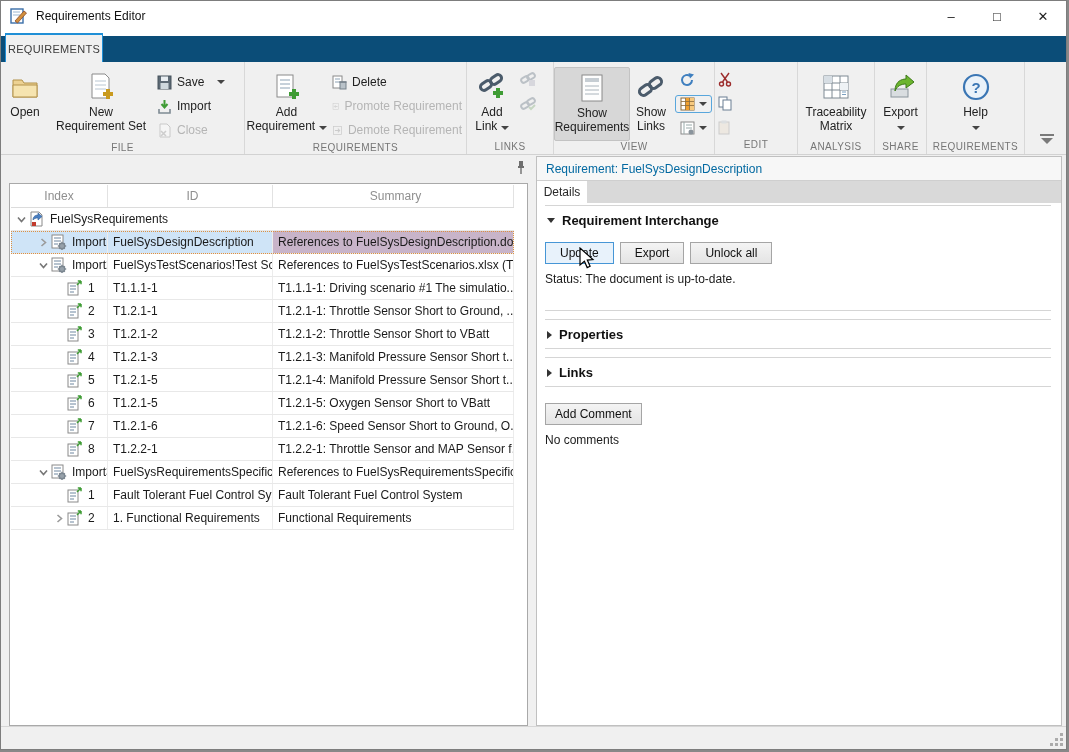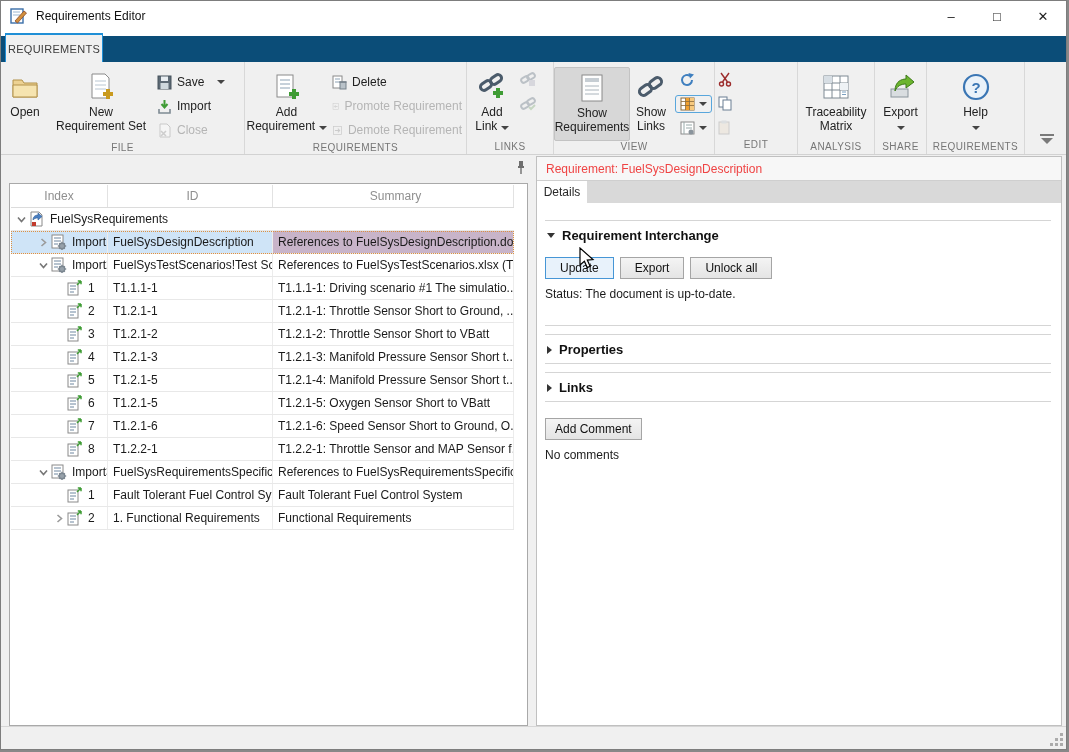--- a/index.html
+++ b/index.html
@@ -55,27 +55,27 @@
   .c-index { width:97px; } .c-id { width:165px; padding-left:5px; } .c-sum { width:241px; padding-left:5px; }
   .rootcell { width:503px; display:flex; align-items:center; }
   .trow.selected { outline:1px dotted #dd9041; outline-offset:-1px; }
   .trow.selected .c-index, .trow.selected .c-id { background:#cfe4f7; }
   .trow.selected .c-sum { background:#c8b4c9; }
   .chev { width:14px; display:flex; align-items:center; justify-content:center; flex:none; }
   .ricon { width:17px; height:16px; flex:none; margin-right:5px; }
   .sp-root { width:3px; flex:none; } .sp-import { width:17px; flex:none; } .sp-req { width:33px; flex:none; }
 
   .right-panel { position:absolute; left:535px; top:1px; width:526px; height:570px; background:#fff; border:1px solid #c0c0c0; }
-  .rp-header { height:24px; background:#f7f7f7; border-bottom:1px solid #cfcfcf; display:flex; align-items:center; padding-left:9px; font-size:12px; color:#ef4444; }
+  .rp-header { height:24px; background:#f7f7f7; border-bottom:1px solid #cfcfcf; display:flex; align-items:center; padding-left:9px; font-size:12px; color:#0369a1; }
   .rp-tabs { height:22px; background:#d9d9d9; display:flex; }
   .rp-tab { width:50px; background:#fff; display:flex; align-items:center; justify-content:center; font-size:12px; color:#2a2a2a; }
   .rp-body { padding:2px 10px 0 8px; }
   .sec-h { border-top:1px solid #d5d5d5; display:flex; align-items:center; gap:7px; padding:7px 2px 6px 2px; font-size:13px; font-weight:bold; color:#111; }
   .sec-h.closed { border-bottom:1px solid #d5d5d5; margin-bottom:8px; }
-  .sec-h.open-h { margin-bottom:2px;margin-top:15px; }
+  .sec-h.open-h { margin-bottom:2px; }
   .sec-body { padding:2px 0 8px 0; border-bottom:1px solid #d5d5d5; margin-bottom:8px; }
   .sec-body.last { border-bottom:none; }
   .tri-r { width:0;height:0;border-top:4px solid transparent;border-bottom:4px solid transparent;border-left:5px solid #333; }
   .tri-d { width:0;height:0;border-left:4px solid transparent;border-right:4px solid transparent;border-top:5px solid #333; }
   .btnrow { display:flex; gap:6px; margin:4px 0 8px 0; }
   .pbtn { height:22px; padding:0 14px; font-size:12px; color:#111; background:linear-gradient(#f4f4f4,#e4e4e4); border:1px solid #a5a5a5; display:flex; align-items:center; }
   .pbtn.focus { background:#e8f2fb; border:1px solid #4696d6; }
   .statusline, .plain { font-size:12px; color:#1a1a1a; }
   .statusline { margin-bottom:9px; }
 

